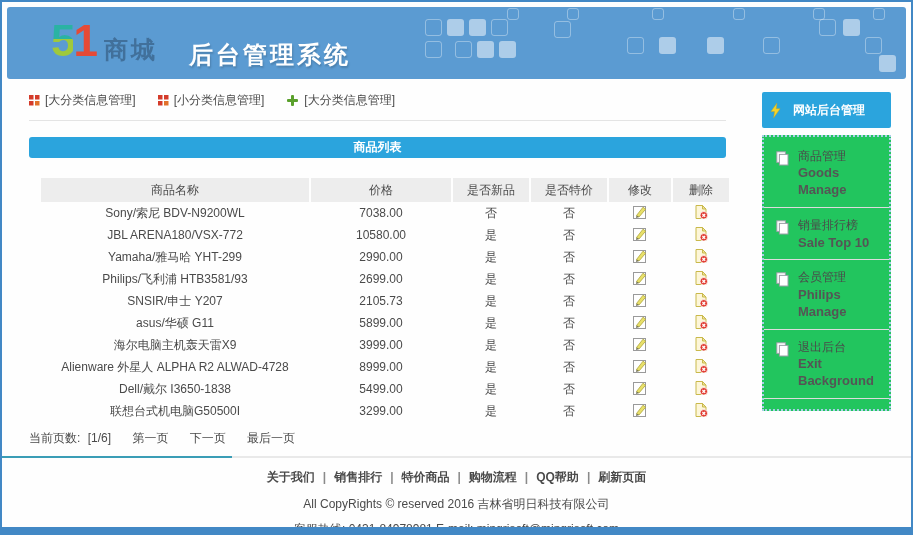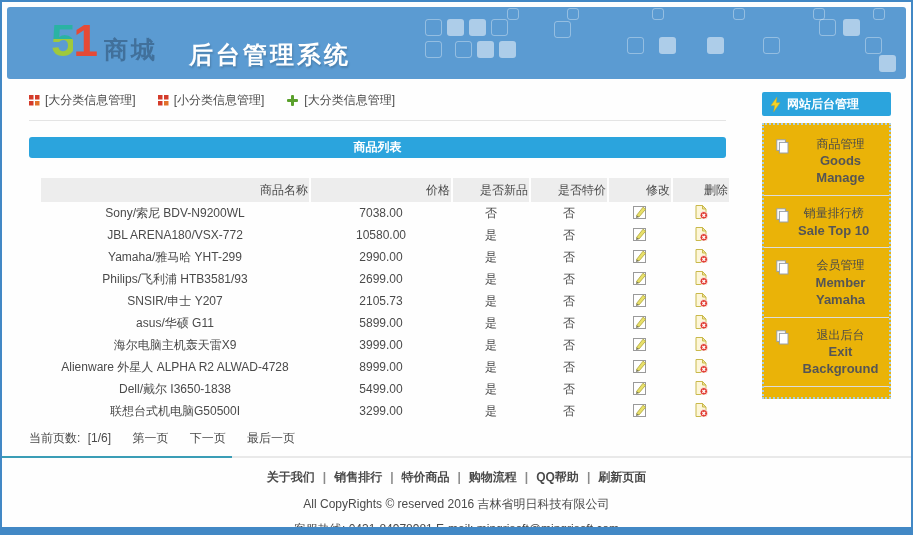--- a/index.html
+++ b/index.html
@@ -60,35 +60,35 @@
     margin-top: 16px; height: 21px; line-height: 21px;
     background: #2ba4dd; border-radius: 3px;
     color: #fff; font-size: 12px; font-weight: bold; text-align: center;
   }
   
   .goods-table {
     margin: 20px 0 0 10px; width: 682px;
     border-collapse: separate; border-spacing: 2px 0;
     table-layout: fixed; font-size: 12px; color: #4a4a4a;
   }
-  .goods-table th { background: #ededed; height: 24px; font-weight: normal; text-align: right; }
+  .goods-table th { background: #ededed; height: 24px; font-weight: normal; text-align: center; }
   .goods-table td { height: 22px; text-align: center; vertical-align: middle; }
   .icon-btn { display: inline-block; cursor: pointer; line-height: 0; }
   
   .pagination { margin-top: 8px; width: 692px; text-align: left; font-size: 12px; color: #4a4a4a; }
   .pg-link { margin-left: 18px; cursor: pointer; }
   .pg-val { margin-left: 4px; }
   
   .side-title {
-    margin-top: 13px; height: 24px; padding: 0 8px;
+    margin-top: 13px; height: 36px; padding: 0 8px;
     background: #2ba4dd; border-radius: 2px;
     color: #fff; font-size: 12px; font-weight: bold;
-    display: flex; align-items: center; gap: 6px;
-  }
-  .side-panel { margin-top: 7px; border: 2px dotted #a9cfe8; padding: 2px 0 10px; background: #eab308; text-align: center; }
+    display: flex; align-items: center; gap: 12px;
+  }
+  .side-panel { margin-top: 7px; border: 2px dotted #a9cfe8; padding: 2px 0 10px; background: #22c55e; }
   .side-item { display: flex; gap: 9px; padding: 9px 6px 8px 12px; border-bottom: 1px solid #dcdcdc; cursor: pointer; }
   .side-item svg { margin-top: 3px; flex: none; }
   .side-cn { font-size: 12px; color: #4a4a4a; line-height: 1.45; }
   .side-en { font-size: 13px; color: #555; line-height: 1.3; font-weight: bold; }
   
   .footer-rule { margin-top: 9px; height: 2px; display: flex; }
   .fr-left { width: 230px; background: #3a9db6; }
   .fr-right { flex: 1; background: #e9e9e9; }
   .footer { text-align: center; font-size: 12px; color: #4a4a4a; }
   .footer-links { margin-top: 11px; font-weight: bold; }
@@ -495,21 +495,21 @@
             </span>
           </div>
 
           <div class="side-item">
             <svg width="13" height="15" viewBox="0 0 13 15">
               <rect x="0.8" y="0.8" width="8.6" height="10.6" fill="#ffffff" stroke="#9aa0a6"></rect>
               <rect x="3.4" y="3.4" width="8.6" height="10.6" fill="#ffffff" stroke="#9aa0a6"></rect>
             </svg>
             <span>
               <span class="side-cn" style="display:block">会员管理</span>
-              <span class="side-en" style="display:block">Member Yamaha</span>
+              <span class="side-en" style="display:block">Philips Manage</span>
             </span>
           </div>
 
 
           <div class="side-item">
             <svg width="13" height="15" viewBox="0 0 13 15">
               <rect x="0.8" y="0.8" width="8.6" height="10.6" fill="#ffffff" stroke="#9aa0a6"></rect>
               <rect x="3.4" y="3.4" width="8.6" height="10.6" fill="#ffffff" stroke="#9aa0a6"></rect>
             </svg>
             <span>

